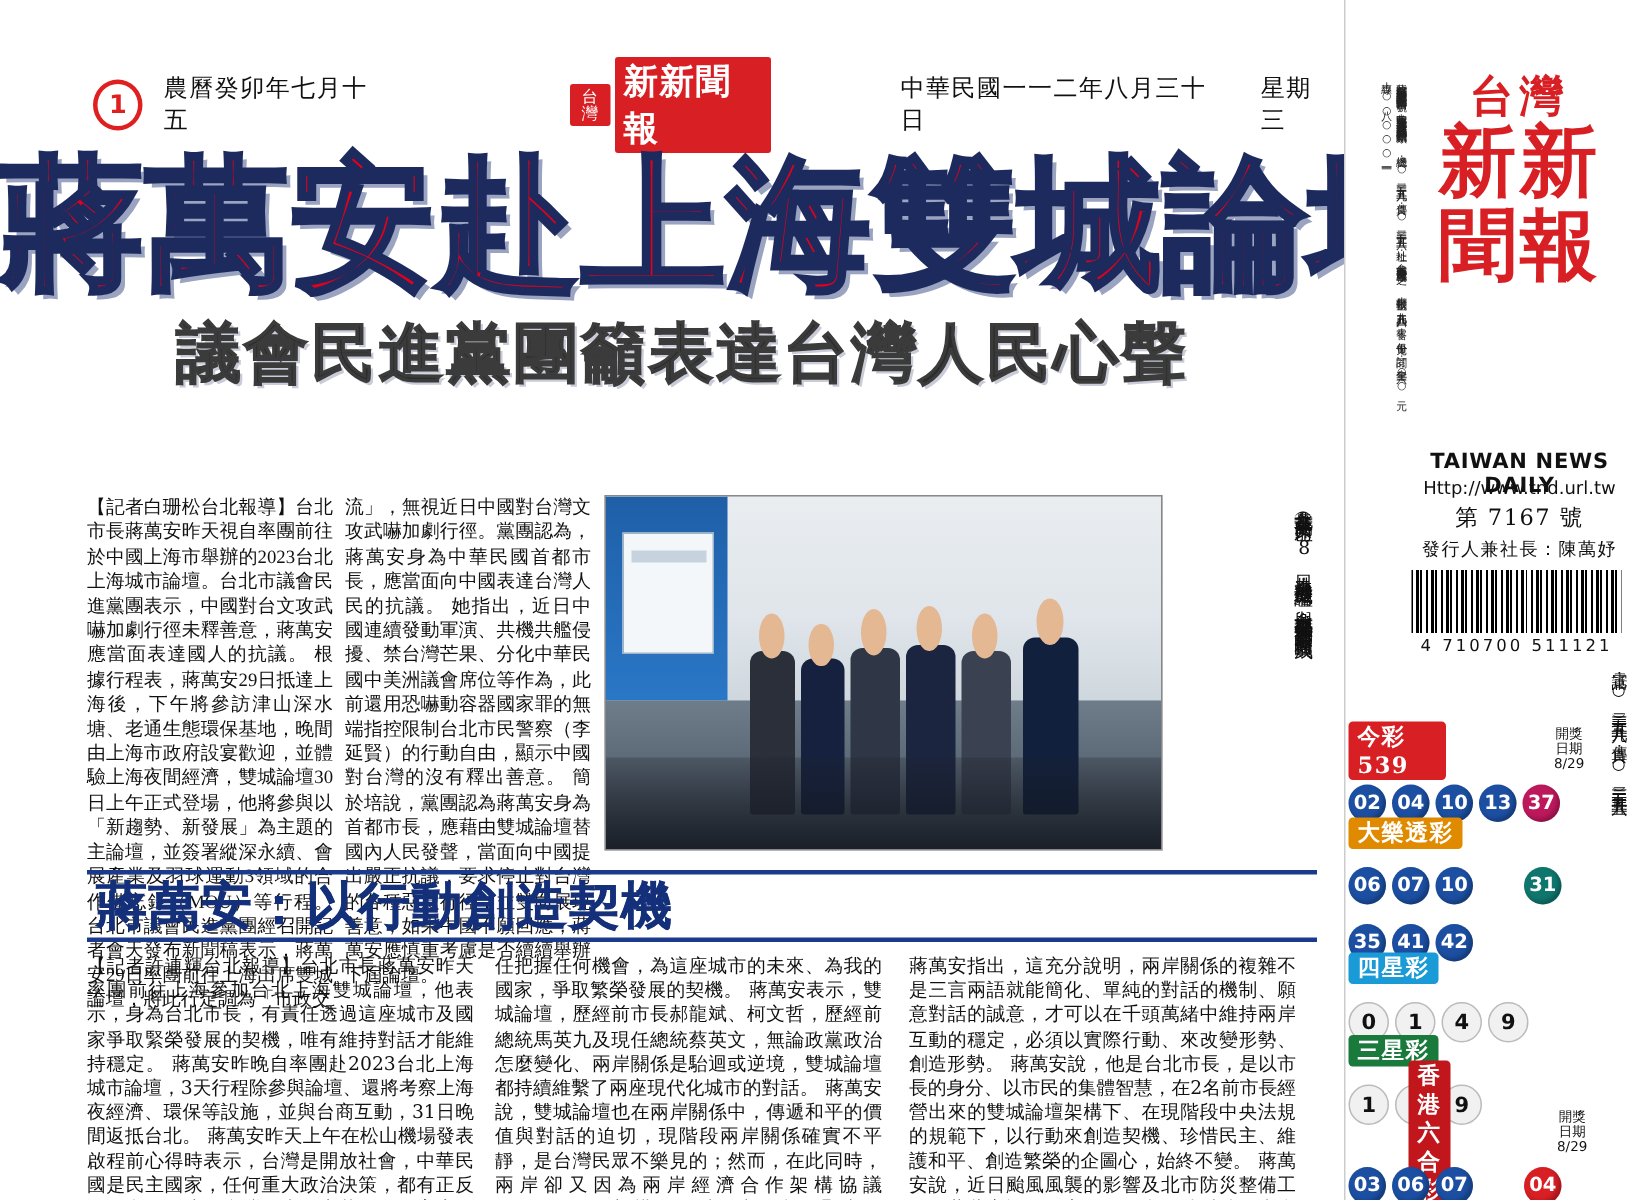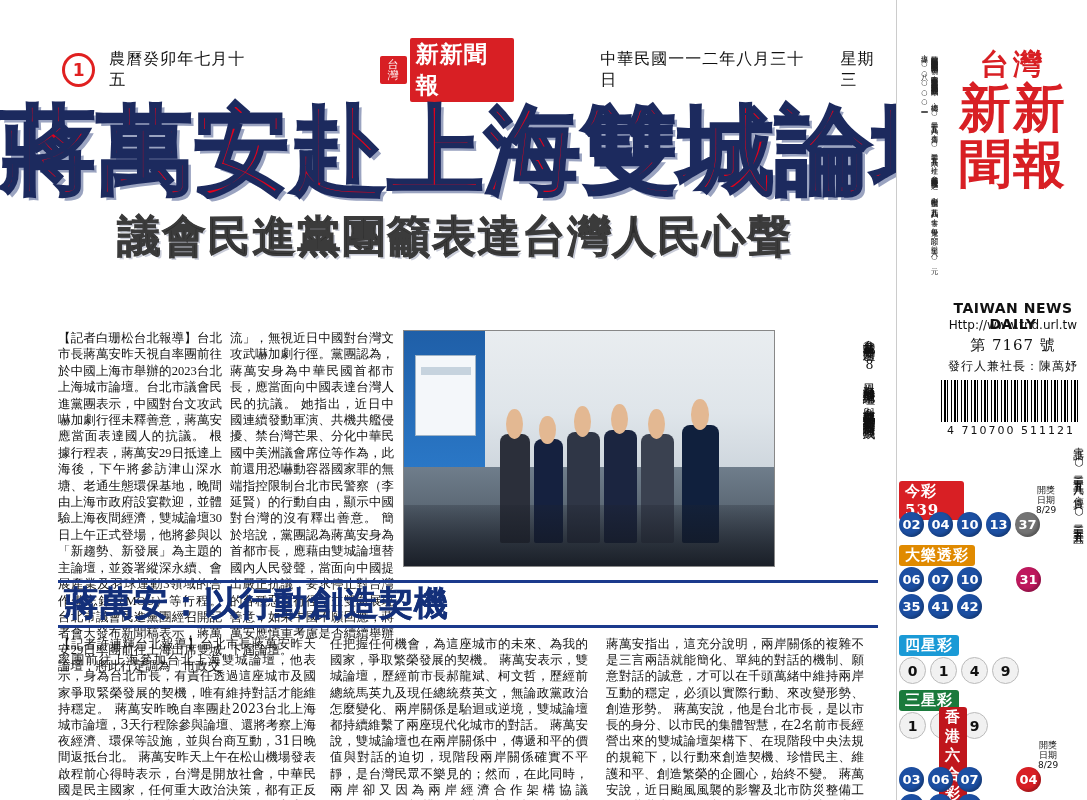--- a/index.html
+++ b/index.html
@@ -215,21 +215,21 @@
   }
   .lotto-badge{
     font-family:"DejaVu Serif","Liberation Serif",serif;
     font-weight:bold;font-size:15px;color:#fff;border-radius:3px;
     padding:1px 6px;letter-spacing:1px;
   }
   .lotto-date{
     font-family:"DejaVu Sans","Liberation Sans",sans-serif;
     font-size:9px;color:#111;text-align:center;line-height:10px;padding-left:35px;
   }
-  .balls{display:flex;gap:4px;margin-top:2px;flex-wrap:wrap;}
+  .balls{display:flex;gap:4px;margin-top:13px;flex-wrap:wrap;}
   .ball{
     width:25px;height:25px;border-radius:50%;
     display:flex;align-items:center;justify-content:center;
     font-family:"DejaVu Sans","Liberation Sans",sans-serif;
     font-weight:bold;font-size:13px;color:#fff;
     box-shadow:inset -2px -2px 3px rgba(0,0,0,.25);
   }
   .ball.sp{margin-left:2px;}
   .digit{
     width:25px;height:25px;border-radius:50%;
@@ -340,33 +340,33 @@
         <div>
           <div class="lotto-date">開獎日期</div>
           <div class="lotto-date">8/29</div>
         </div>
       </div>
       <div class="balls">
         <div class="ball" style="background:#1c4fa2;">02</div>
         <div class="ball" style="background:#1c4fa2;">04</div>
         <div class="ball" style="background:#1c4fa2;">10</div>
         <div class="ball" style="background:#1c4fa2;">13</div>
-        <div class="ball" style="background:#737373;">37</div>
+        <div class="ball" style="background:#be185d;">37</div>
       </div>
     </div>
 
     <div class="lotto" style="top:545px;">
       <div class="lotto-head">
         <div class="lotto-badge" style="background:#e08a00;">大樂透彩</div>
       </div>
       <div class="balls">
         <div class="ball" style="background:#1c4fa2;">06</div>
         <div class="ball" style="background:#1c4fa2;">07</div>
         <div class="ball" style="background:#1c4fa2;">10</div>
-        <div class="ball sp" style="background:#be185d;margin-left:30px;">31</div>
+        <div class="ball sp" style="background:#0f766e;margin-left:30px;">31</div>
       </div>
       <div class="balls">
         <div class="ball" style="background:#1c4fa2;">35</div>
         <div class="ball" style="background:#1c4fa2;">41</div>
         <div class="ball" style="background:#1c4fa2;">42</div>
       </div>
     </div>
 
     <div class="lotto" style="top:635px;">
       <div class="lotto-head">

